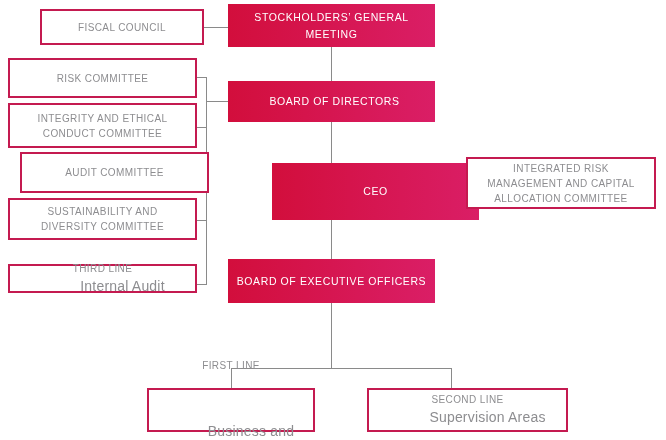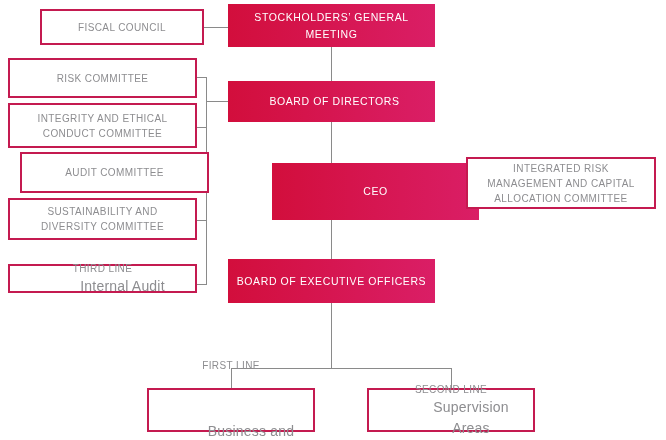--- a/index.html
+++ b/index.html
@@ -59,21 +59,21 @@
   #stockholders   { left: 228px; top: 4px;   width: 207px; height: 43px; }
   #board          { left: 228px; top: 81px;  width: 207px; height: 41px; padding-left: 12px; }
   #ceo            { left: 228px; top: 163px; width: 207px; height: 57px; margin-left: 44px; }
   #exec           { left: 228px; top: 259px; width: 207px; height: 44px; justify-content: center; }
 
   
   #integrated     { left: 466px; top: 157px; width: 190px; height: 52px; }
 
   
   #firstline      { left: 147px; top: 388px; width: 168px; height: 44px; gap: 48px; }
-  #secondline     { left: 367px; top: 388px; width: 168px; height: 44px; }
+  #secondline     { left: 367px; top: 388px; width: 201px; height: 44px; }
 </style>
 </head>
 <body>
 
 <div class="canvas">
 
   <div class="line h" style="left:197px; top:27px;  width:31px;"></div>
   <div class="line v" style="left:206px; top:77px;  height:208px;"></div>
   <div class="line h" style="left:197px; top:77px;  width:9px;"></div>
   <div class="line h" style="left:197px; top:127px; width:9px;"></div>

